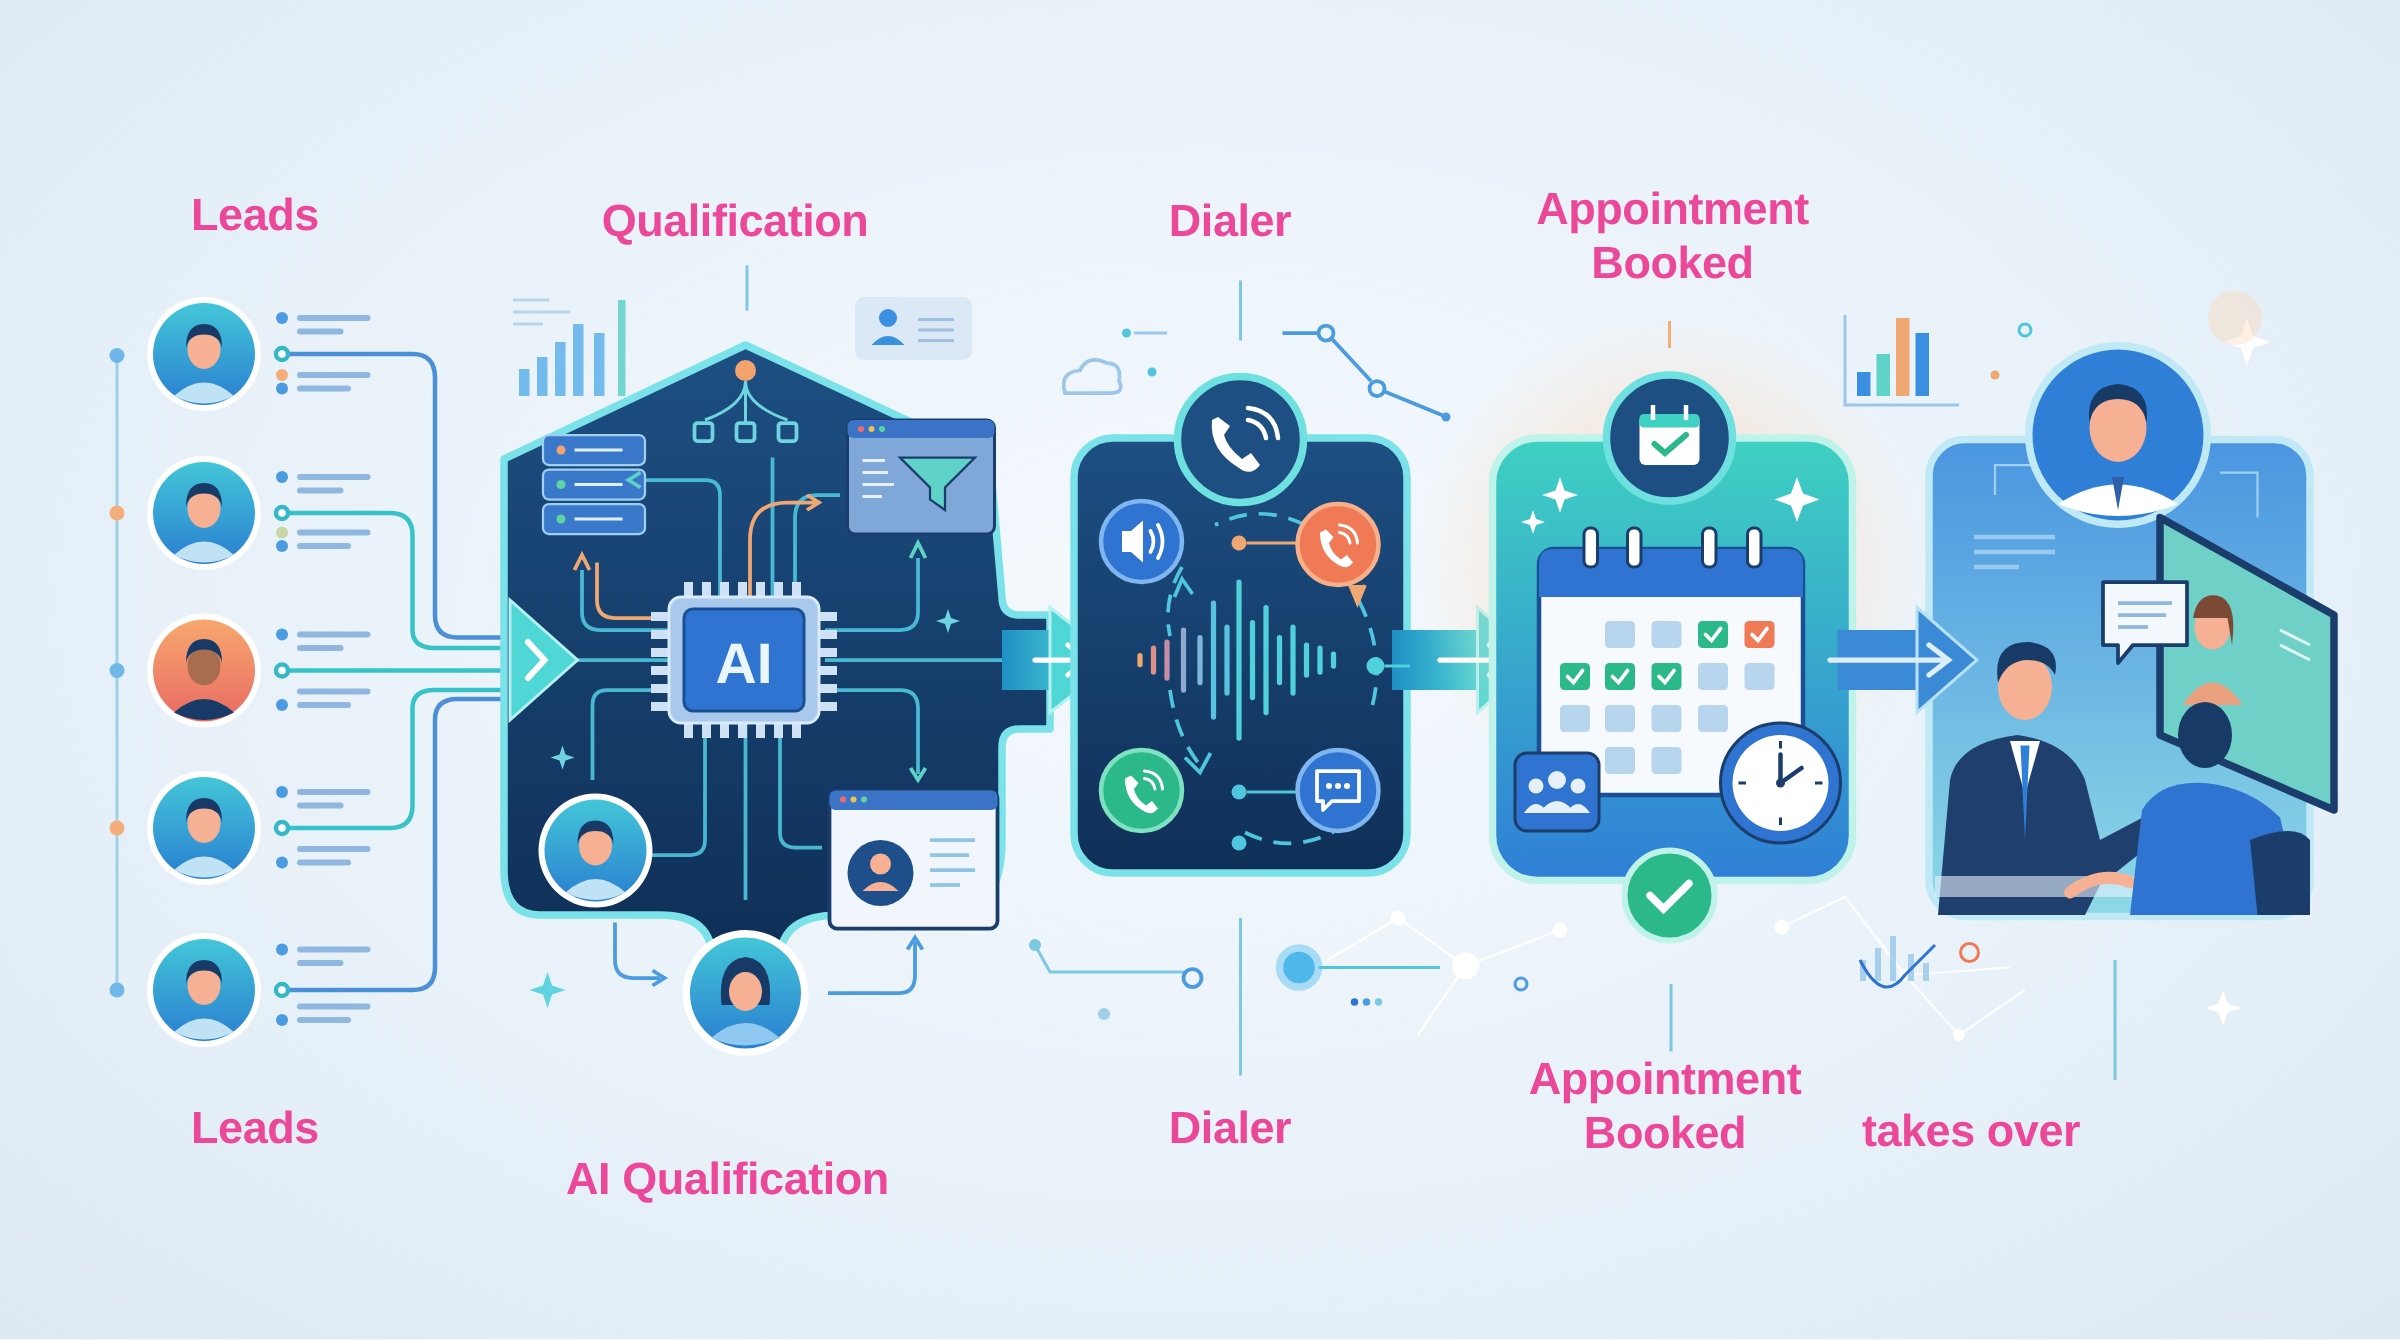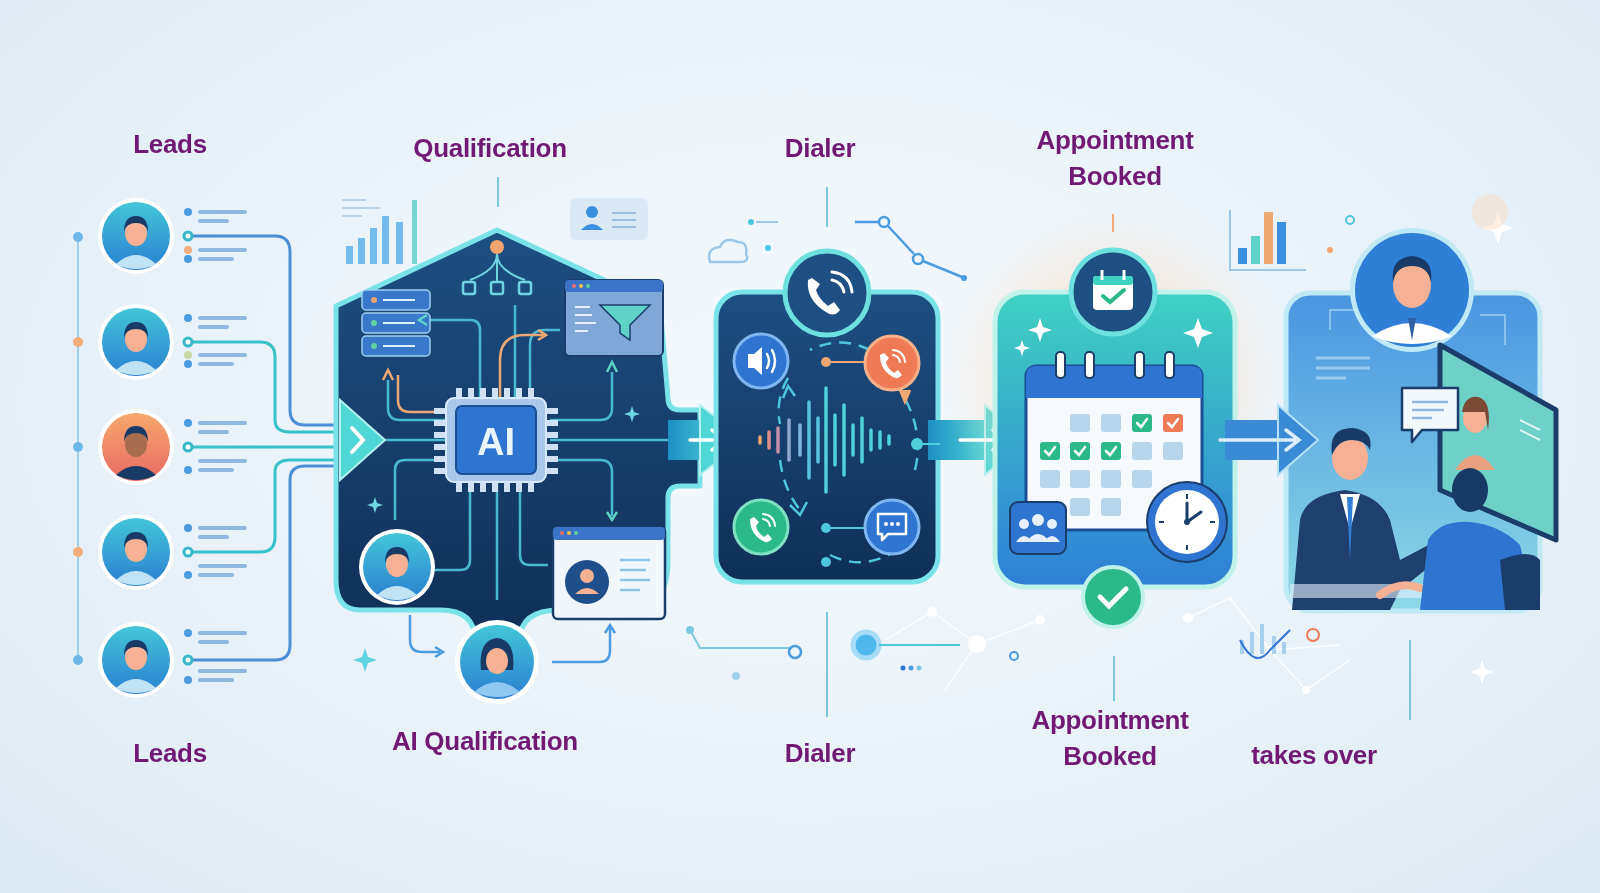--- a/index.html
+++ b/index.html
@@ -1,36 +1,36 @@
 <!DOCTYPE html>
 <html><head>
 <meta charset="utf-8">
 <style>
   html,body{margin:0;padding:0;}
   body{width:1600px;height:893px;overflow:hidden;position:relative;
     font-family:"Liberation Sans",sans-serif;
     background:radial-gradient(ellipse at 50% 45%,#f4f9fd 0%,#e9f2f9 55%,#dde9f3 100%);}
   .abs{position:absolute;}
-  .lbl{position:absolute;font-weight:bold;color:#701a75;font-size:26px;text-align:center;line-height:36px;letter-spacing:-0.3px;}
+  .lbl{position:absolute;font-weight:bold;color:#ec4899;font-size:30px;text-align:center;line-height:36px;letter-spacing:-0.3px;}
   .vline{position:absolute;width:2px;background:#7cc8e0;}
   svg{overflow:visible;}
 </style>
 </head>
 <body>
 
 <div class="lbl" style="left:95px;top:126px;width:150px;">Leads</div>
 <div class="lbl" style="left:370px;top:130px;width:240px;">Qualification</div>
 <div class="lbl" style="left:745px;top:130px;width:150px;">Dialer</div>
 <div class="lbl" style="left:990px;top:122px;width:250px;">
   <div>Appointment</div>
   <div>Booked</div>
 </div>
 
 <div class="lbl" style="left:95px;top:735px;width:150px;">Leads</div>
-<div class="lbl" style="left:350px;top:723px;width:270px;">AI Qualification</div>
+<div class="lbl" style="left:350px;top:769px;width:270px;">AI Qualification</div>
 <div class="lbl" style="left:745px;top:735px;width:150px;">Dialer</div>
 <div class="lbl" style="left:985px;top:702px;width:250px;">
   <div>Appointment</div>
   <div>Booked</div>
 </div>
 <div class="lbl" style="left:1214px;top:737px;width:200px;">takes over</div>
 
 <div class="vline" style="left:497px;top:177px;height:30px;"></div>
 <div class="vline" style="left:826px;top:187px;height:40px;"></div>
 <div class="vline" style="left:826px;top:612px;height:105px;"></div>

